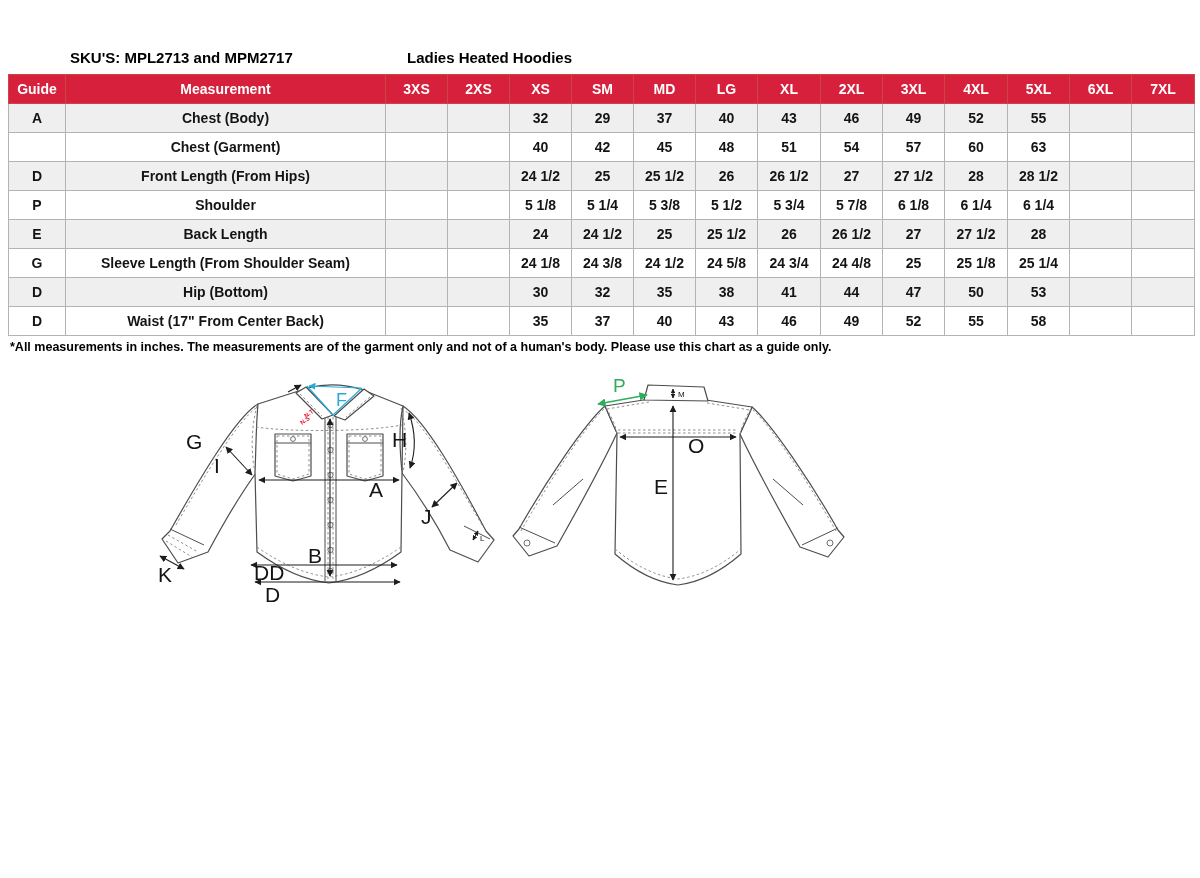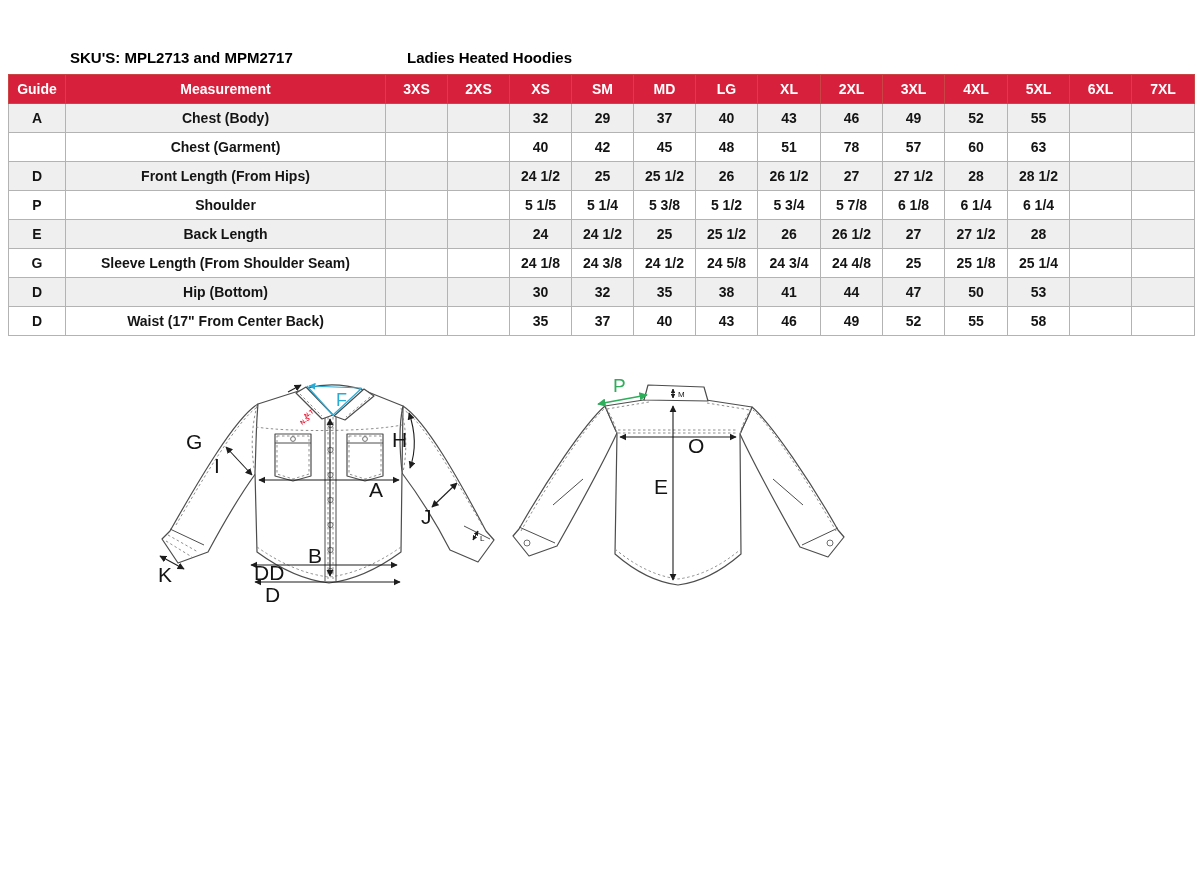--- a/index.html
+++ b/index.html
@@ -102,21 +102,21 @@
         <tr>
           <td></td>
           <td>Chest (Garment)</td>
           <td></td>
           <td></td>
           <td>40</td>
           <td>42</td>
           <td>45</td>
           <td>48</td>
           <td>51</td>
-          <td>78</td>
+          <td>54</td>
           <td>57</td>
           <td>60</td>
           <td>63</td>
           <td></td>
           <td></td>
         </tr>
         <tr>
           <td>D</td>
           <td>Front Length (From Hips)</td>
           <td></td>
@@ -131,21 +131,21 @@
           <td>28</td>
           <td>28 1/2</td>
           <td></td>
           <td></td>
         </tr>
         <tr>
           <td>P</td>
           <td>Shoulder</td>
           <td></td>
           <td></td>
-          <td>5 1/5</td>
+          <td>5 1/8</td>
           <td>5 1/4</td>
           <td>5 3/8</td>
           <td>5 1/2</td>
           <td>5 3/4</td>
           <td>5 7/8</td>
           <td>6 1/8</td>
           <td>6 1/4</td>
           <td>6 1/4</td>
           <td></td>
           <td></td>
@@ -214,20 +214,21 @@
           <td>49</td>
           <td>52</td>
           <td>55</td>
           <td>58</td>
           <td></td>
           <td></td>
         </tr>
       </tbody>
   </table>
 
+  <div class="footnote">*All measurements in inches. The measurements are of the garment only and not of a human's body. Please use this chart as a guide only.</div>
 
   <div class="diagram-area">
 
     <svg class="front-svg" width="355" height="248" viewBox="0 0 355 248">
       <defs>
         <marker id="fmB" viewBox="0 0 10 10" refX="9" refY="5" markerWidth="6.5" markerHeight="6.5" orient="auto-start-reverse">
             <path d="M0,0 L10,5 L0,10 Z" fill="#1d1d1d"></path>
           </marker>
         <marker id="fmC" viewBox="0 0 10 10" refX="9" refY="5" markerWidth="6" markerHeight="6" orient="auto-start-reverse">
             <path d="M0,0 L10,5 L0,10 Z" fill="#2aabd6"></path>

